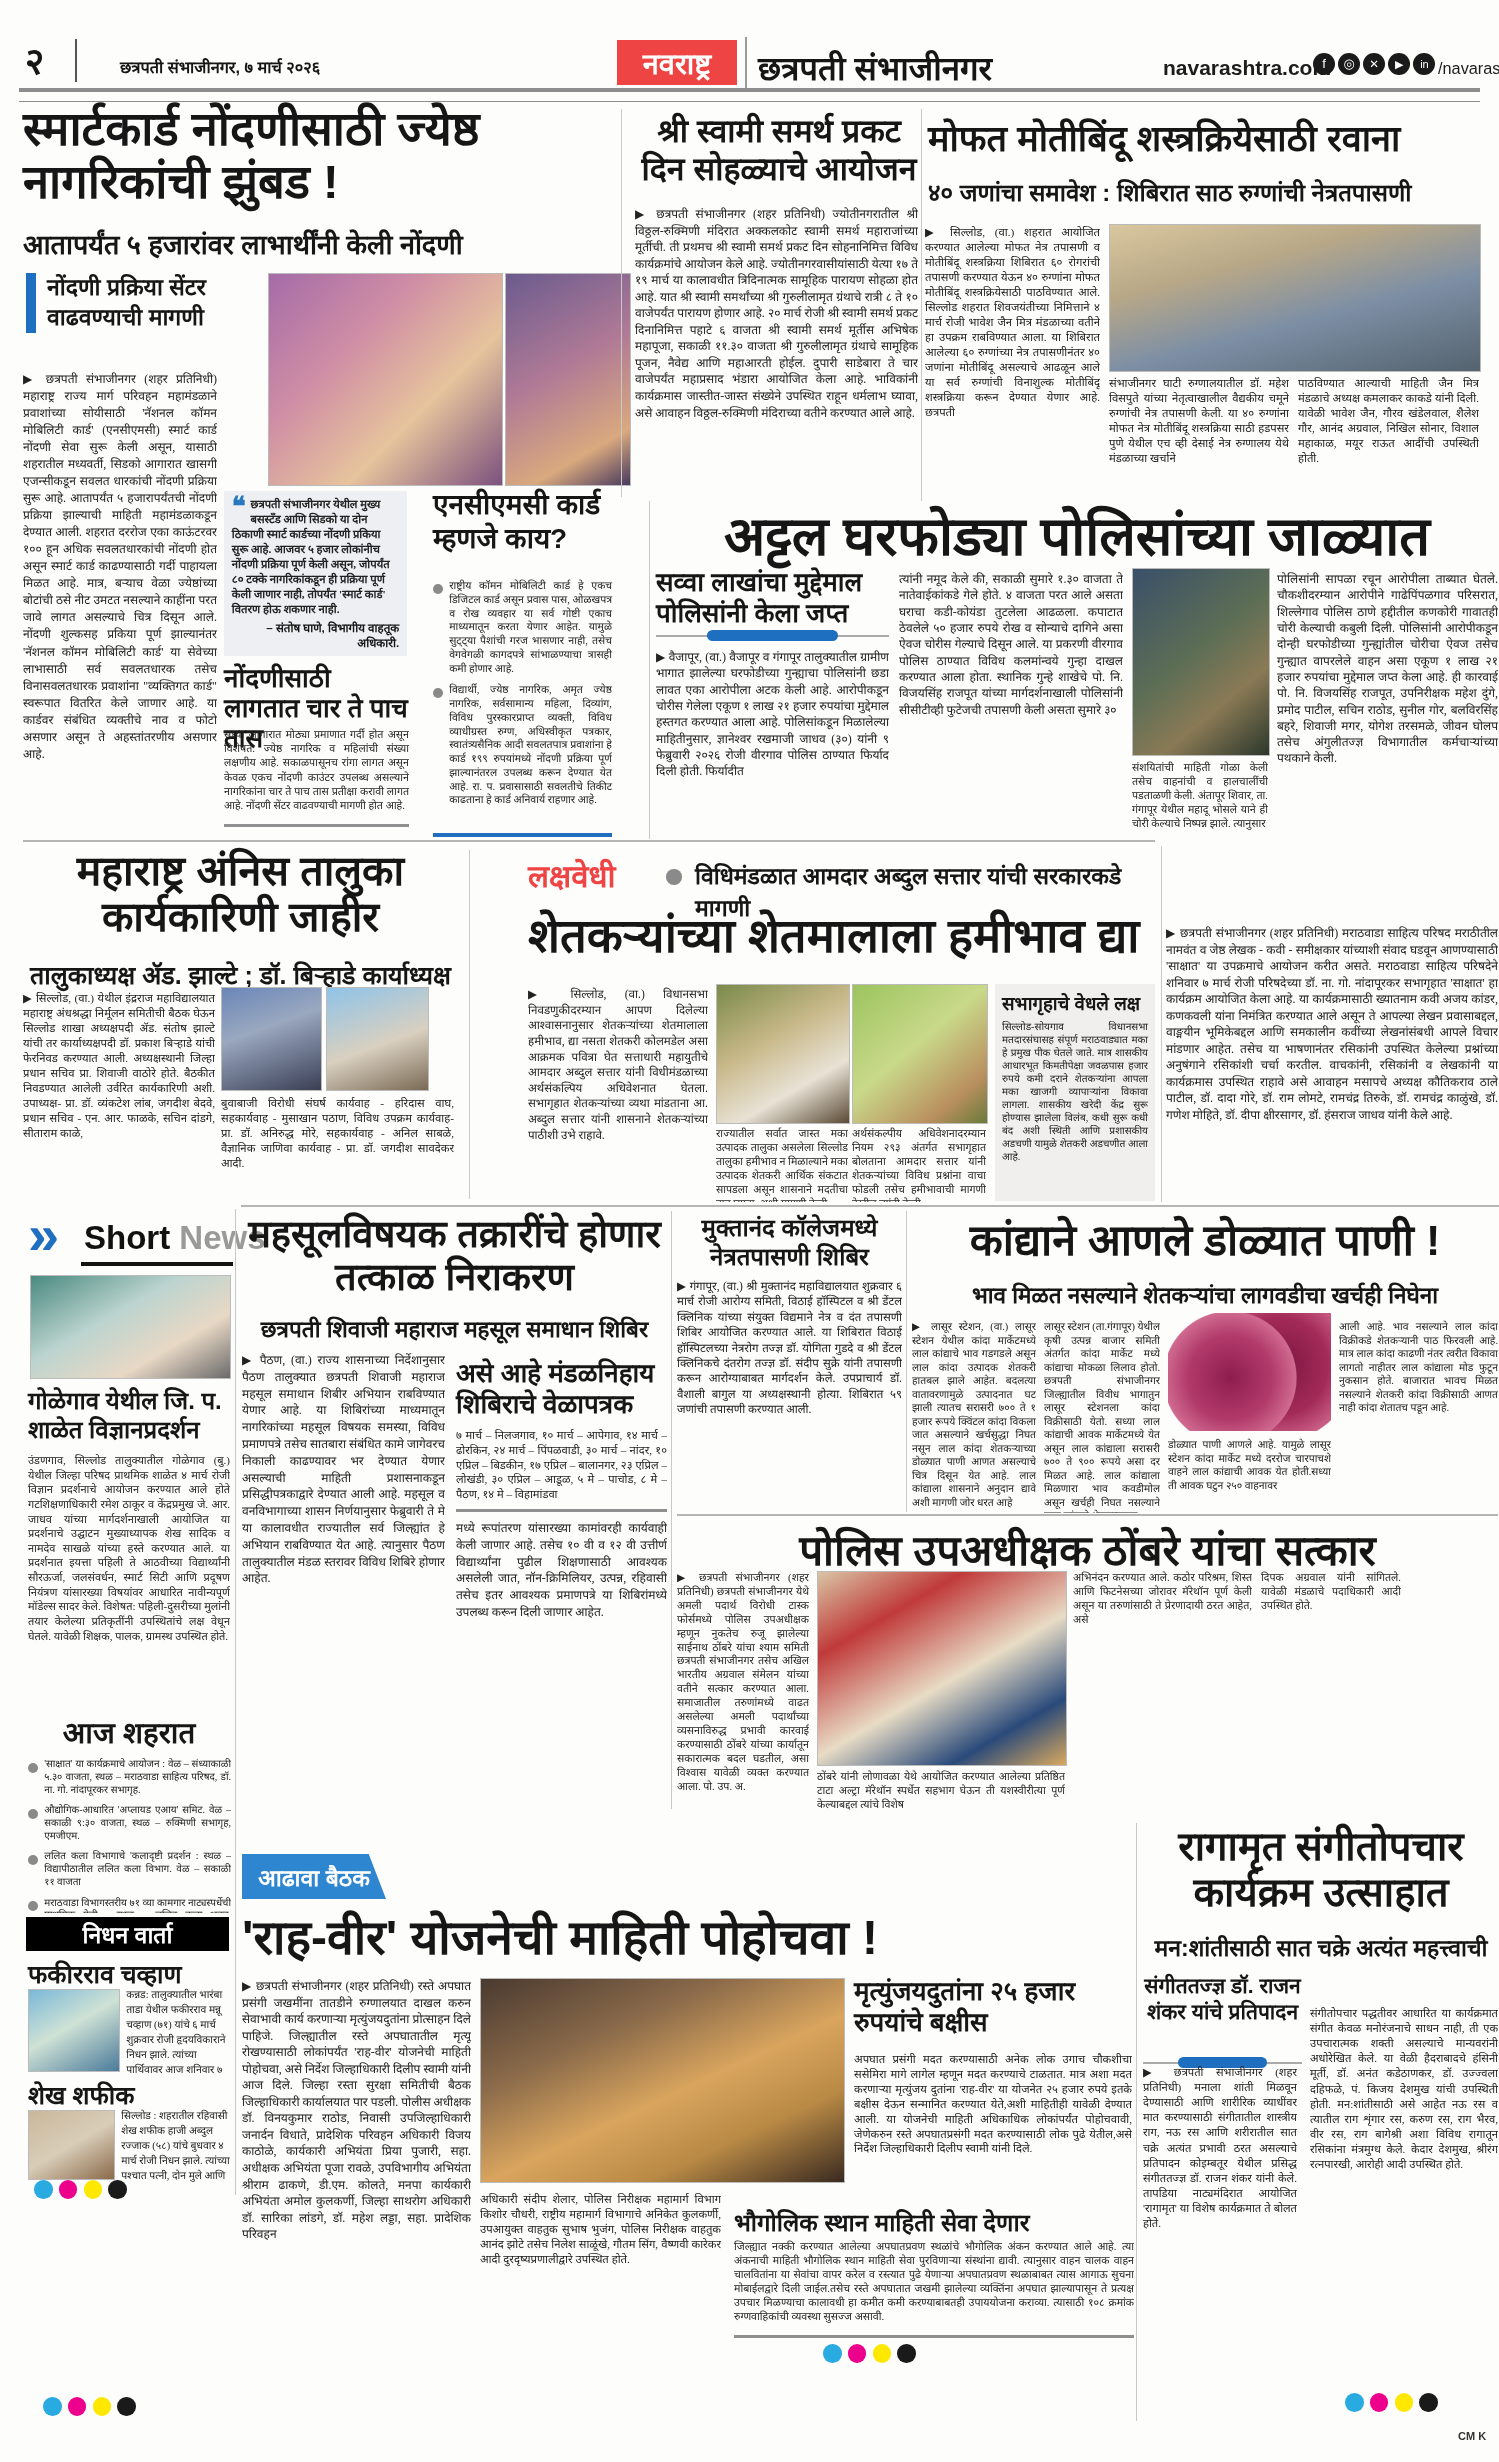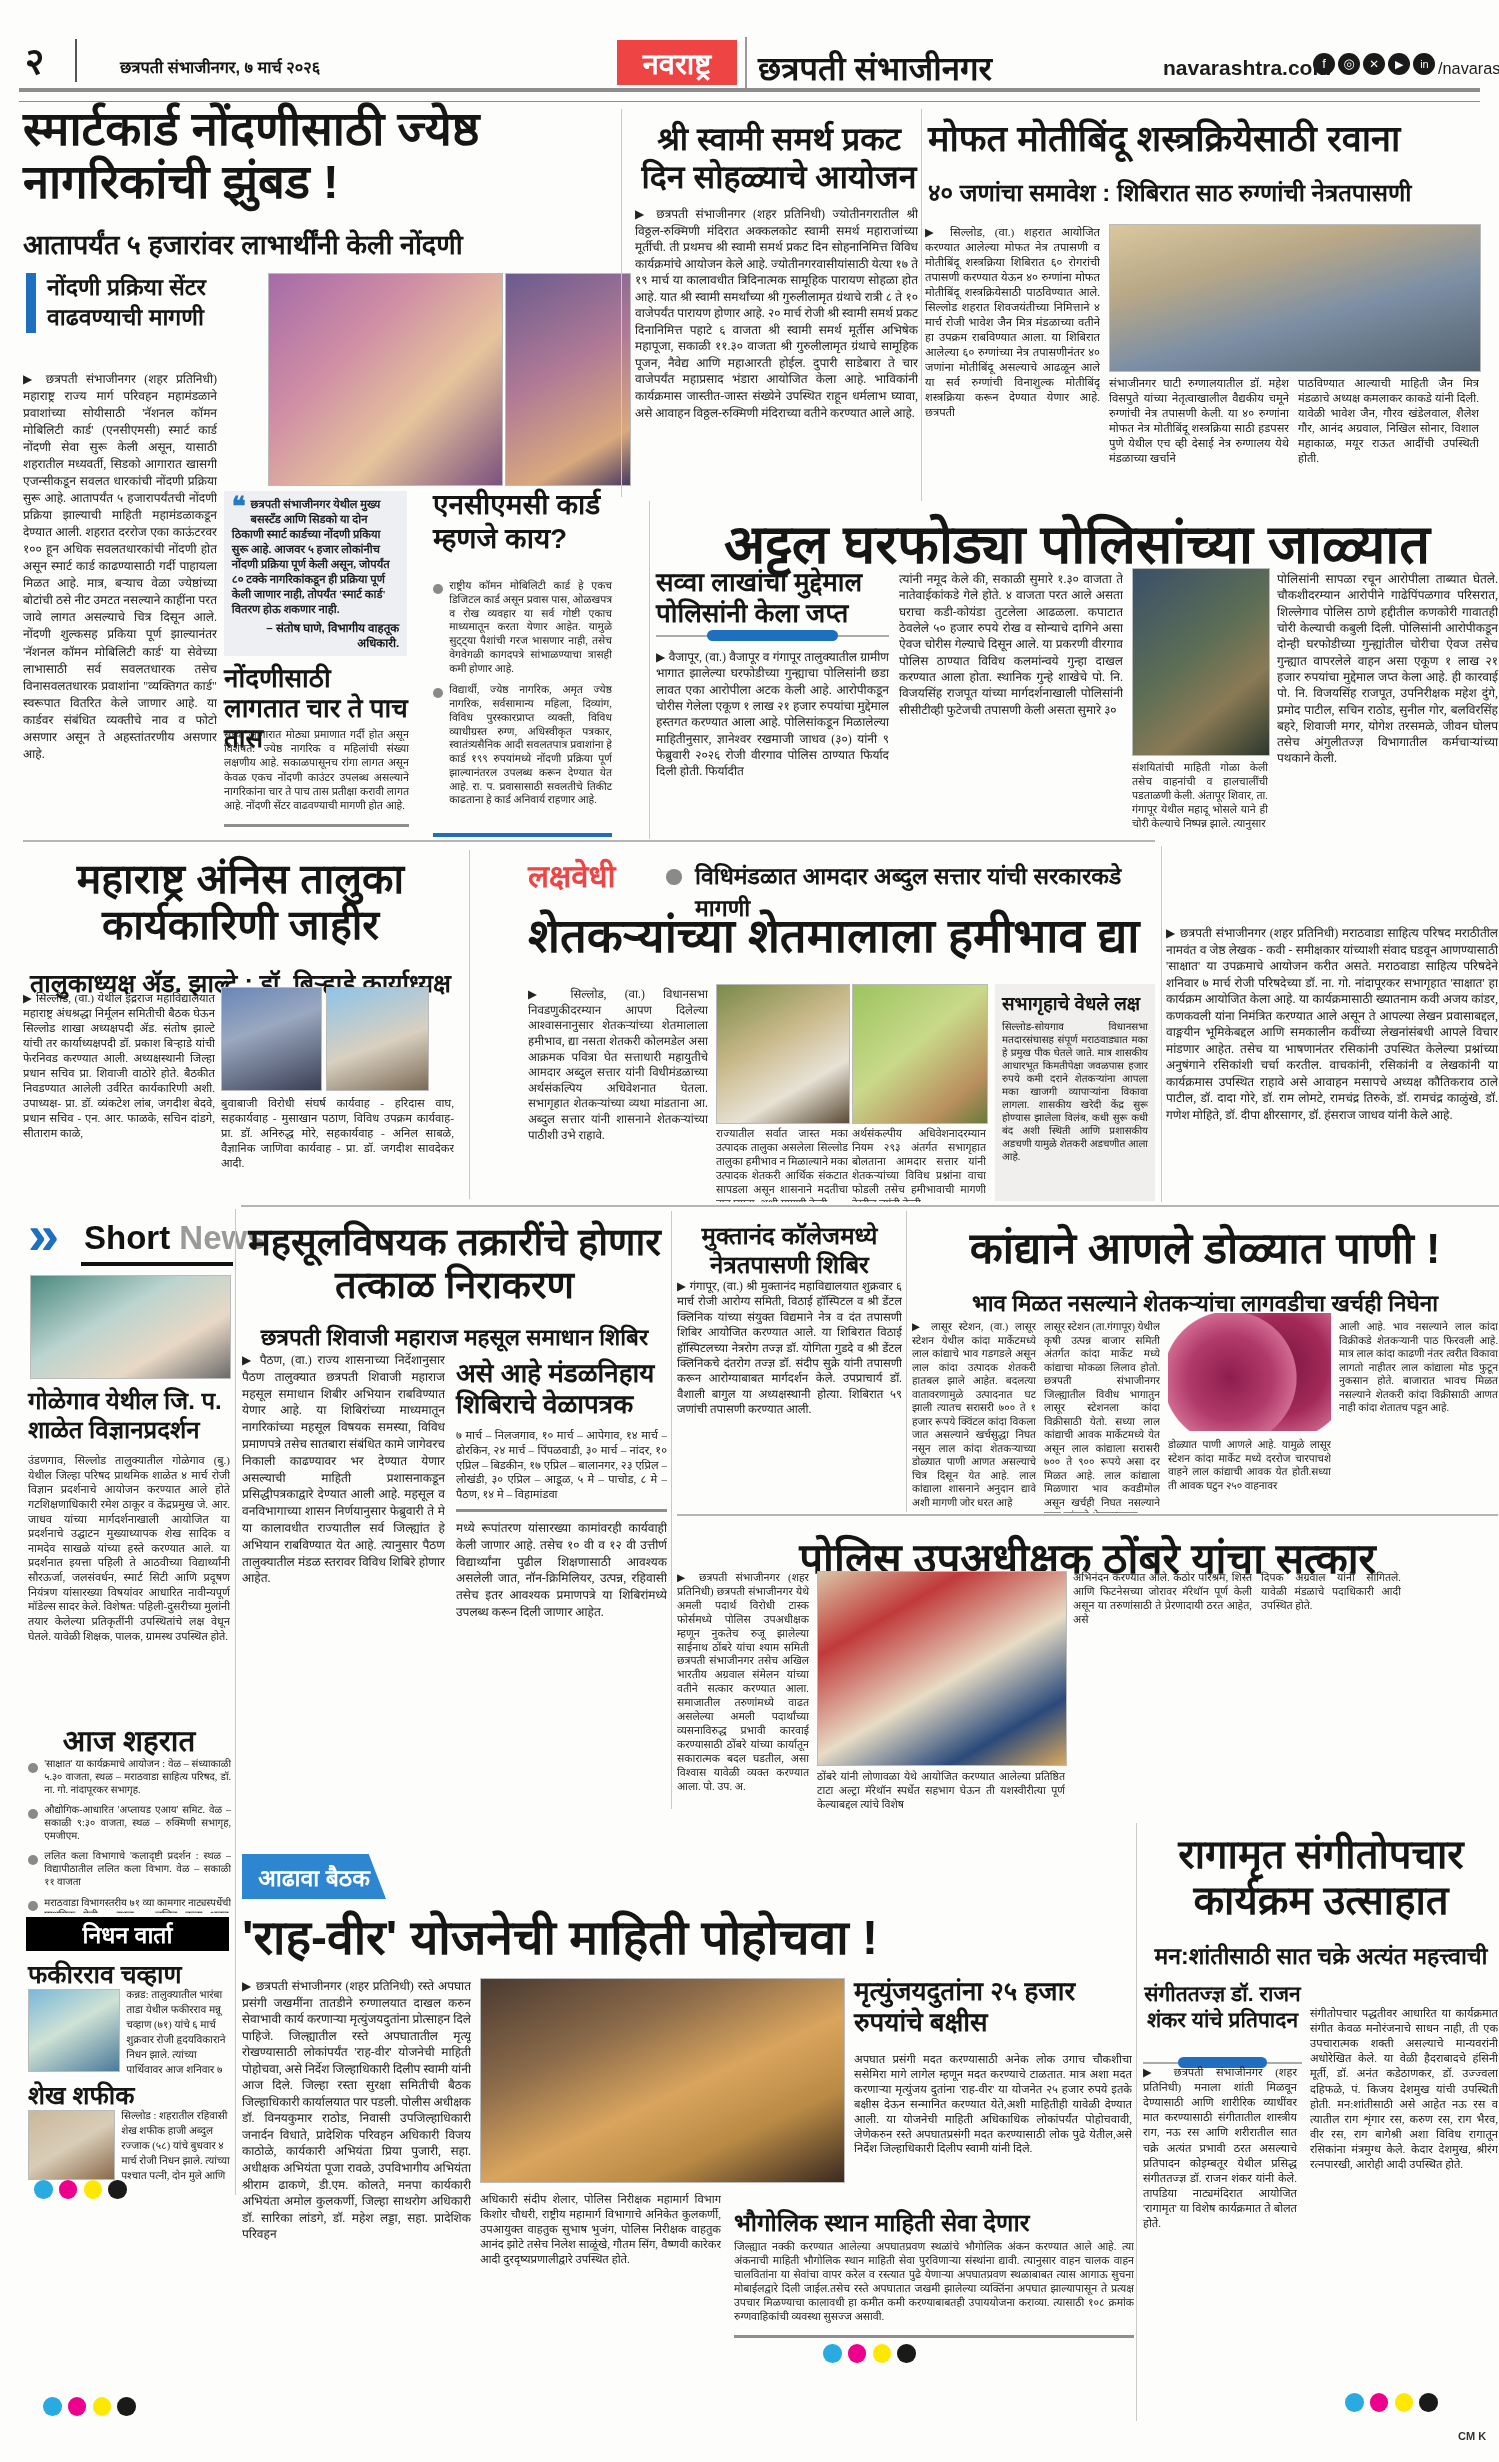--- a/index.html
+++ b/index.html
@@ -15,21 +15,21 @@
   .capsule{height:11px;position:relative;}
   .capsule::before{content:"";position:absolute;left:0;right:0;top:4.7px;height:2.3px;background:#aaa;}
   .capsule::after{content:"";position:absolute;left:22%;width:56%;top:0;height:11px;border-radius:6.2px;background:#1f6fc0;}
   .dot{border-radius:50%;display:inline-block;}
   .cmyk span{width:18.6px;height:18.6px;border-radius:50%;display:inline-block;margin-right:6.2px;}
   .cmyk .c{background:#29abe2}.cmyk .m{background:#ec008c}.cmyk .y{background:#ffe800}.cmyk .k{background:#1a1a1a}
   .bullet-item{display:flex;margin-bottom:7.8px;}
   .bullet-item .dot{width:10px;height:10px;background:#8a8a8a;margin:4.7px 6.2px 0 0;flex:none;}
   .quote-box{background:#edeff3;}
   .gray-box{background:#f0efed;}
-  .center{text-align:center;margin-top:8px;}
+  .center{text-align:center;}
 </style>
 </head>
 <body>
 
 <div class="page">
 
   <div class="abs hl" style="left:25px;top:34px;font-size:37px;">२</div>
   <div class="abs" style="left:75px;top:39px;width:1.6px;height:43px;background:#555;"></div>
   <div class="abs hl" style="left:85px;top:56px;font-size:16.3px;font-weight:700;margin-left:35px;">छत्रपती संभाजीनगर, ७ मार्च २०२६</div>
 

